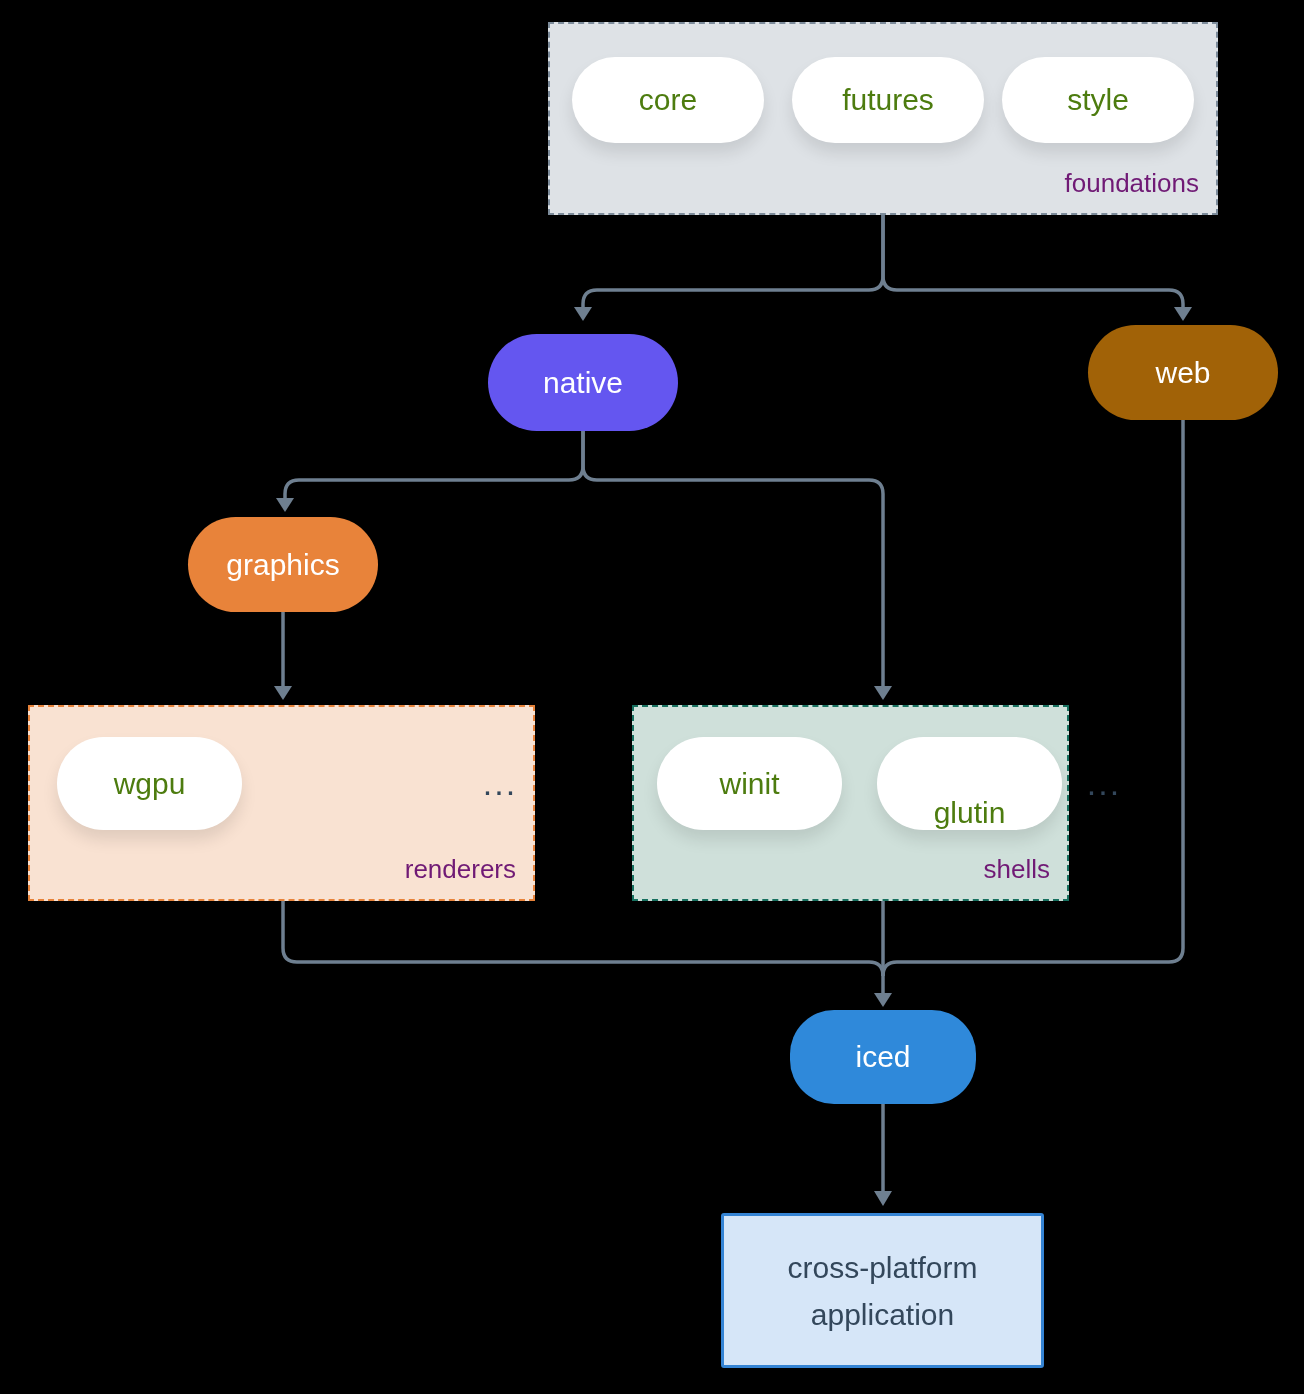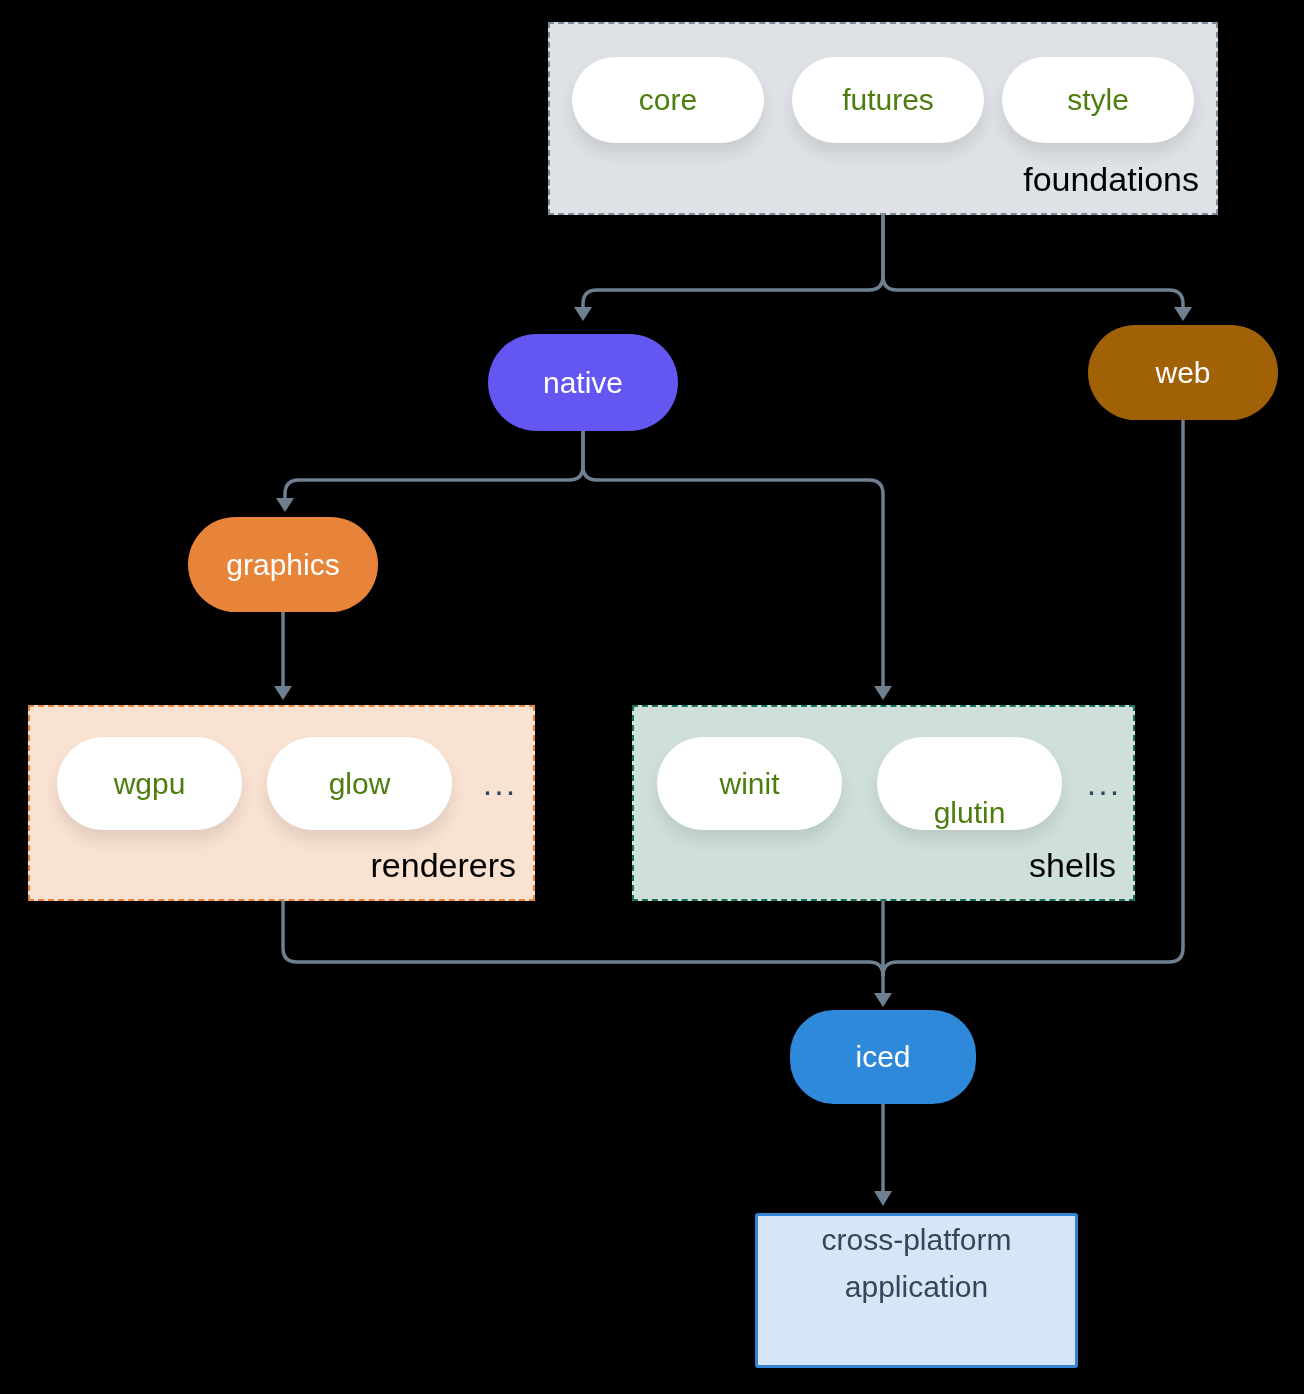--- a/index.html
+++ b/index.html
@@ -3,32 +3,32 @@
 <meta charset="utf-8">
 <style>
   html,body{margin:0;padding:0;background:#000;}
   .canvas{
     position:relative;width:1304px;height:1394px;background:#000;overflow:hidden;
     font-family:"Liberation Sans", sans-serif;
   }
   
   .groupbox{position:absolute;box-sizing:border-box;}
   .groupbox .grouplabel{
-    position:absolute;right:17px;bottom:14px;font-size:34px;color:#000000;
+    position:absolute;right:17px;bottom:14px;font-size:26px;color:#701a75;
   }
   .box-foundations{
     left:548px;top:22px;width:670px;height:193px;
     background:#dee2e6;border:2px dashed #7d8c9b;
   }
   .box-renderers{
     left:28px;top:705px;width:507px;height:196px;
     background:#f9e2d2;border:2px dashed #e8833a;
   }
   .box-shells{
-    left:632px;top:705px;width:503px;height:196px;
+    left:632px;top:705px;width:437px;height:196px;
     background:#cfe0da;border:2px dashed #17705f;padding-left:6px;
   }
   
   .pill{
     position:absolute;display:flex;align-items:center;justify-content:center;
     font-size:30px;color:#4d7c0f;background:#fff;border-radius:60px;
     box-shadow:0 10px 16px rgba(0,0,0,0.10);
   }
   .pill.colored{color:#ffffff;box-shadow:none;}
   .pill-core    {left:22px;top:33px;width:192px;height:86px;}
@@ -44,22 +44,22 @@
   .pill-glutin  {left:243px;top:30px;width:185px;height:93px;align-items:flex-end;}
   .ellipsis{
     position:absolute;left:440px;top:30px;height:93px;width:60px;
     display:flex;align-items:center;justify-content:center;
     font-size:34px;letter-spacing:2px;color:#33475b;
   }
   
   .box-application{
     position:absolute;left:721px;top:1213px;width:323px;height:155px;box-sizing:border-box;
     background:#d6e6f8;border:3px solid #3584d4;border-radius:3px;
-    display:flex;justify-content:center;text-align:center;
-    font-size:30px;line-height:47px;color:#33475b;padding:0 28px;margin-left:34px;
+    display:flex;align-items:center;justify-content:center;text-align:center;
+    font-size:30px;line-height:47px;color:#33475b;padding:0 28px;
   }
   
   svg.wires{position:absolute;left:0;top:0;width:1304px;height:1394px;pointer-events:none;}
   svg.wires path.wire{fill:none;stroke:#6e7f90;stroke-width:3.5px;}
   svg.wires path.head{fill:#6e7f90;stroke:none;}
 </style>
 </head>
 <body>
 
 <div class="canvas">
@@ -122,23 +122,20 @@
   </div>
 
   <div class="pill colored pill-graphics">
     <span>graphics</span>
   </div>
 
   <div class="groupbox box-renderers">
     <div class="pill pill-wgpu">
       <span>wgpu</span>
     </div>
-    <div class="pill pill-glow">
-      <span>glow</span>
-    </div>
     <div class="ellipsis">...</div>
     <div class="grouplabel">renderers</div>
   </div>
 
   <div class="groupbox box-shells">
     <div class="pill pill-winit">
       <span>winit</span>
     </div>
     <div class="pill pill-glutin">
       <span>glutin</span>

